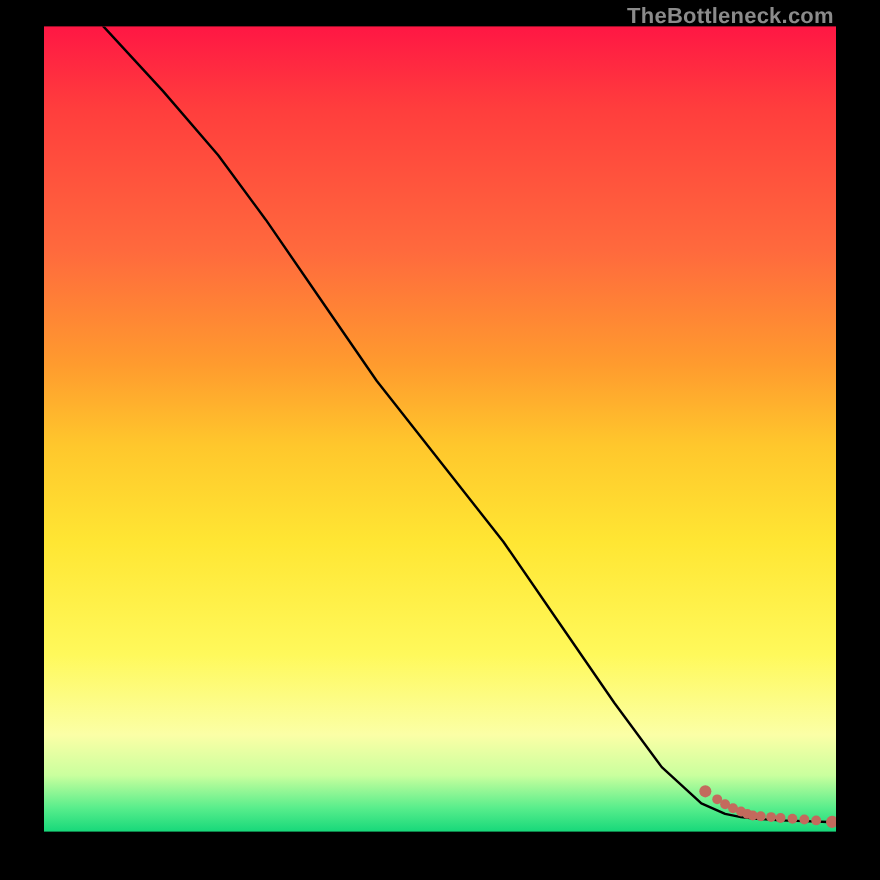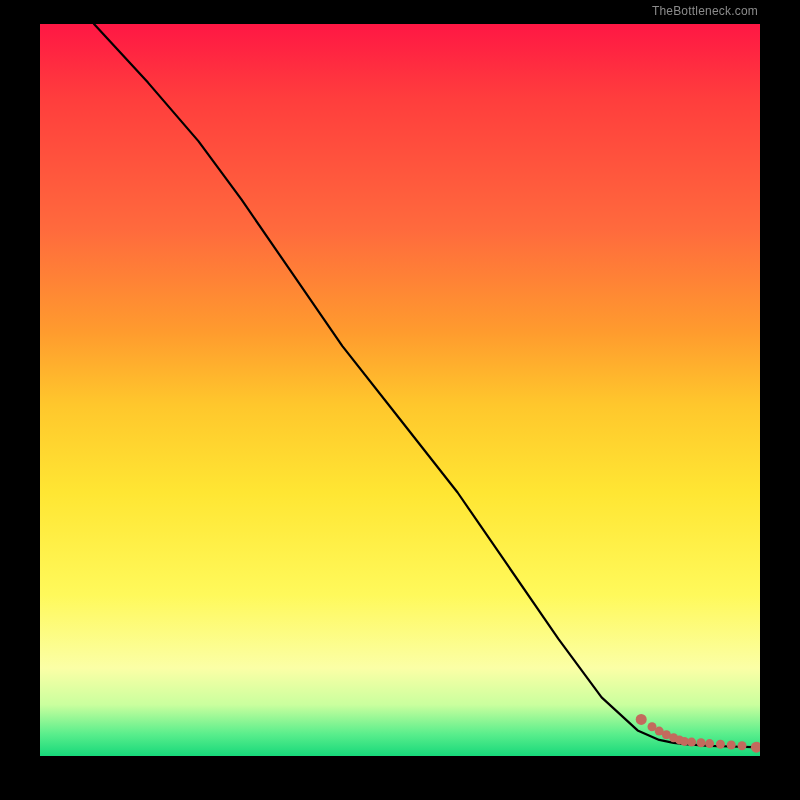--- a/index.html
+++ b/index.html
@@ -37,22 +37,22 @@
       #caff9e 93%,
       #5aee8c 97%,
       #17d87a 100%
     );
   }
   .watermark {
     position: absolute;
     top: 4px;
     right: 42px;
     color: #8b8b8b;
-    font-size: 12px;
-    font-weight: 400;
+    font-size: 20px;
+    font-weight: 700;
     letter-spacing: 0.2px;
   }
   svg.overlay {
     position: absolute;
     left: 0;
     top: 0;
     width: 720px;
     height: 732px;
   }
 </style>

